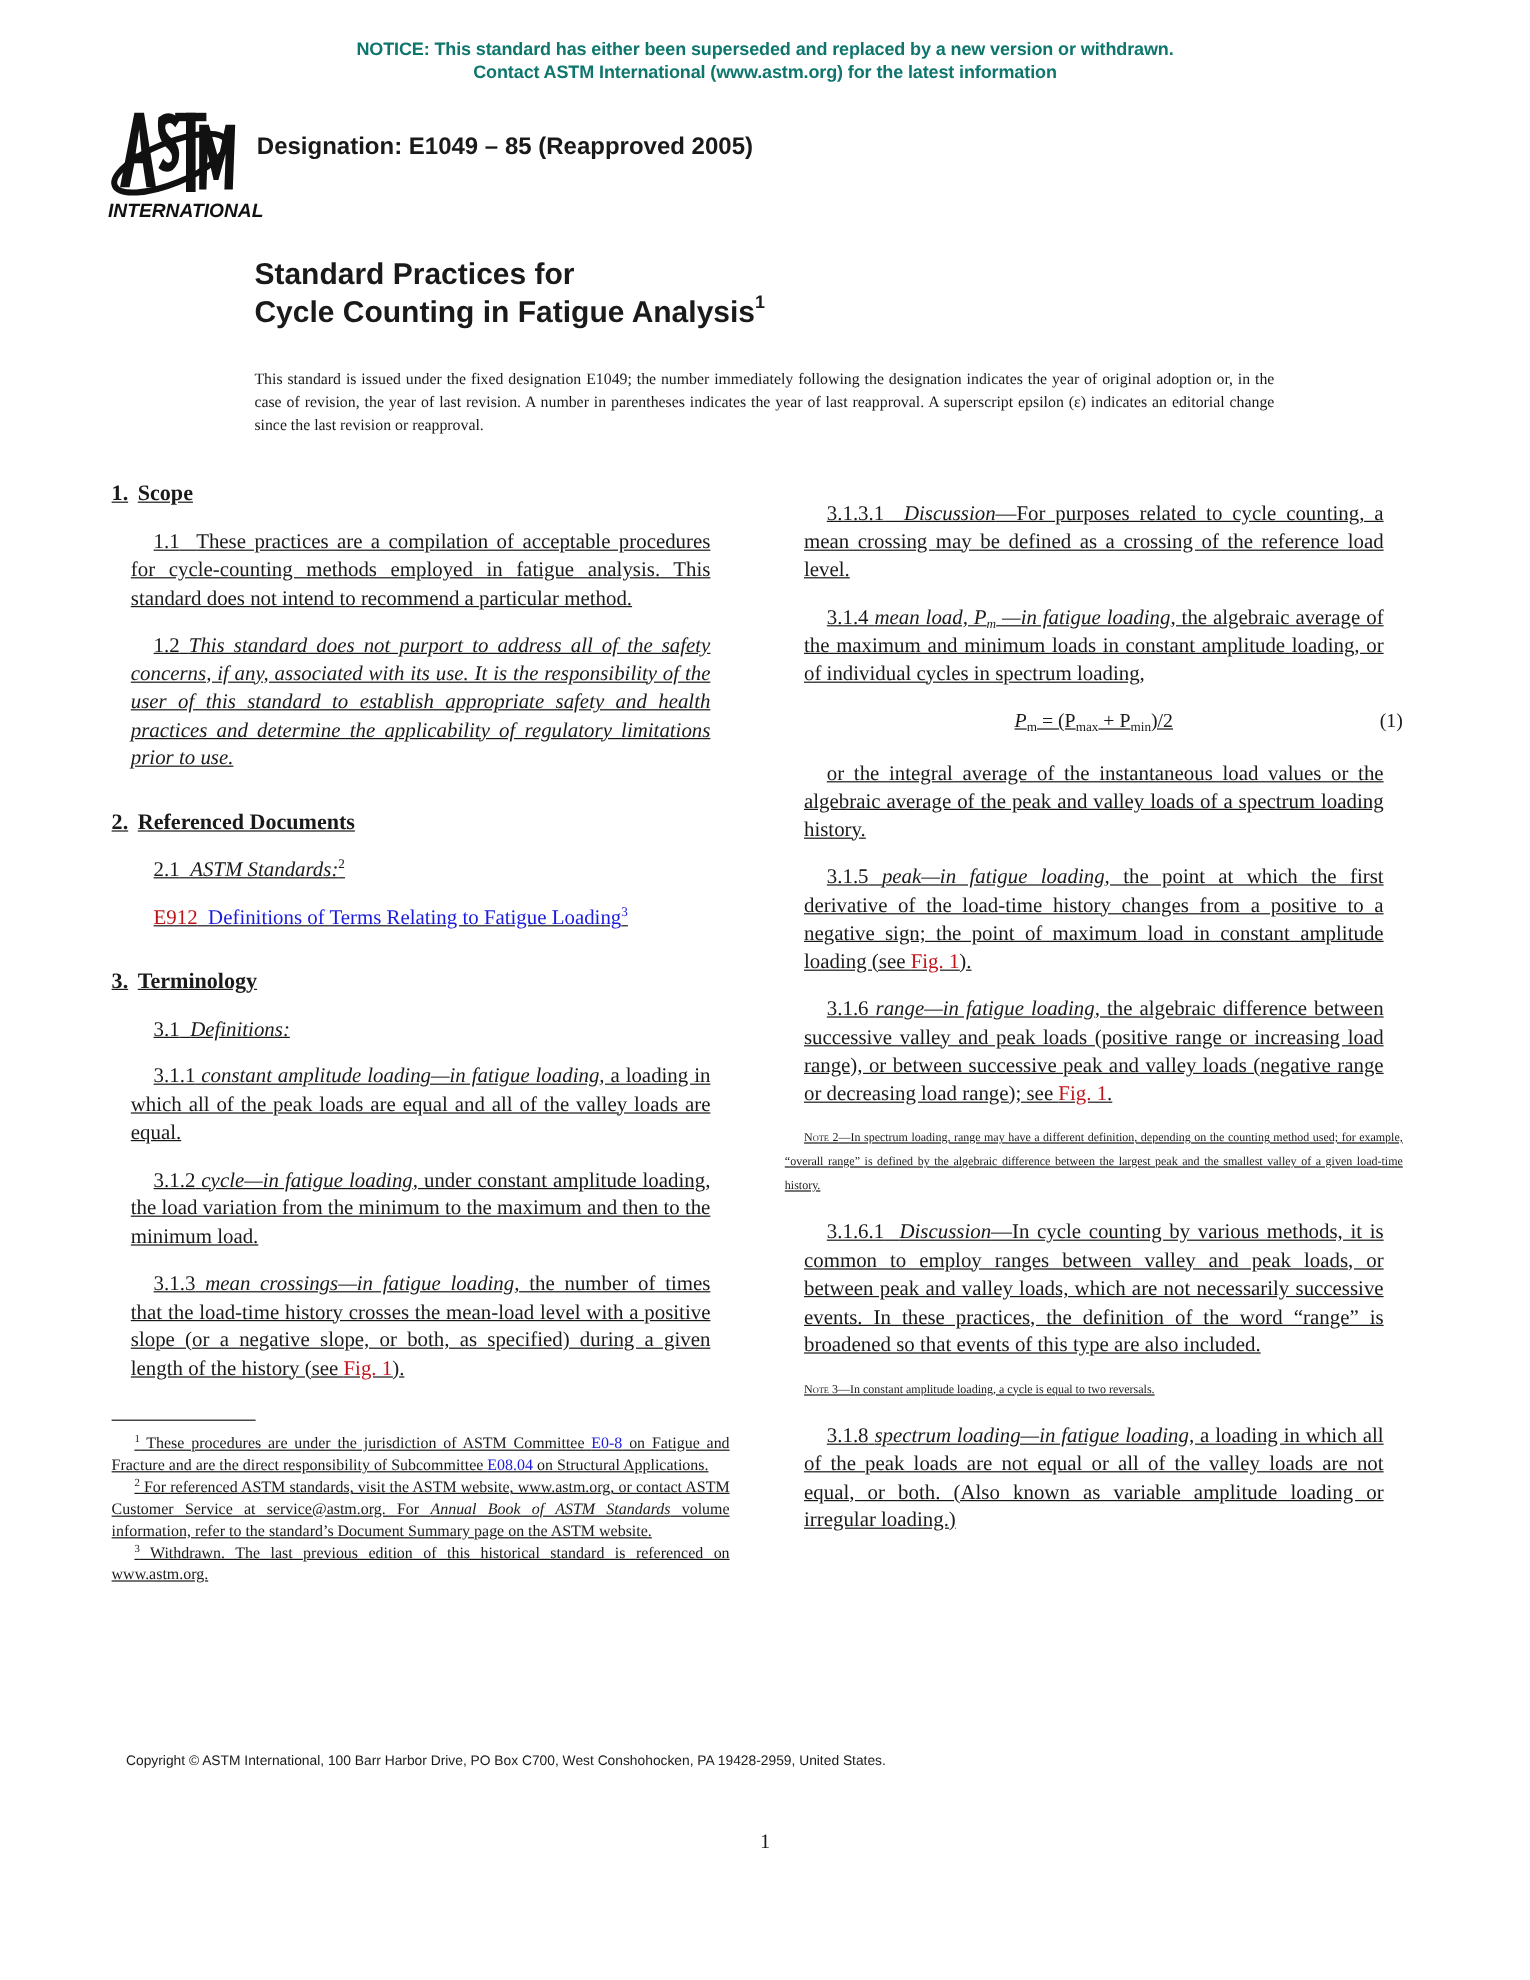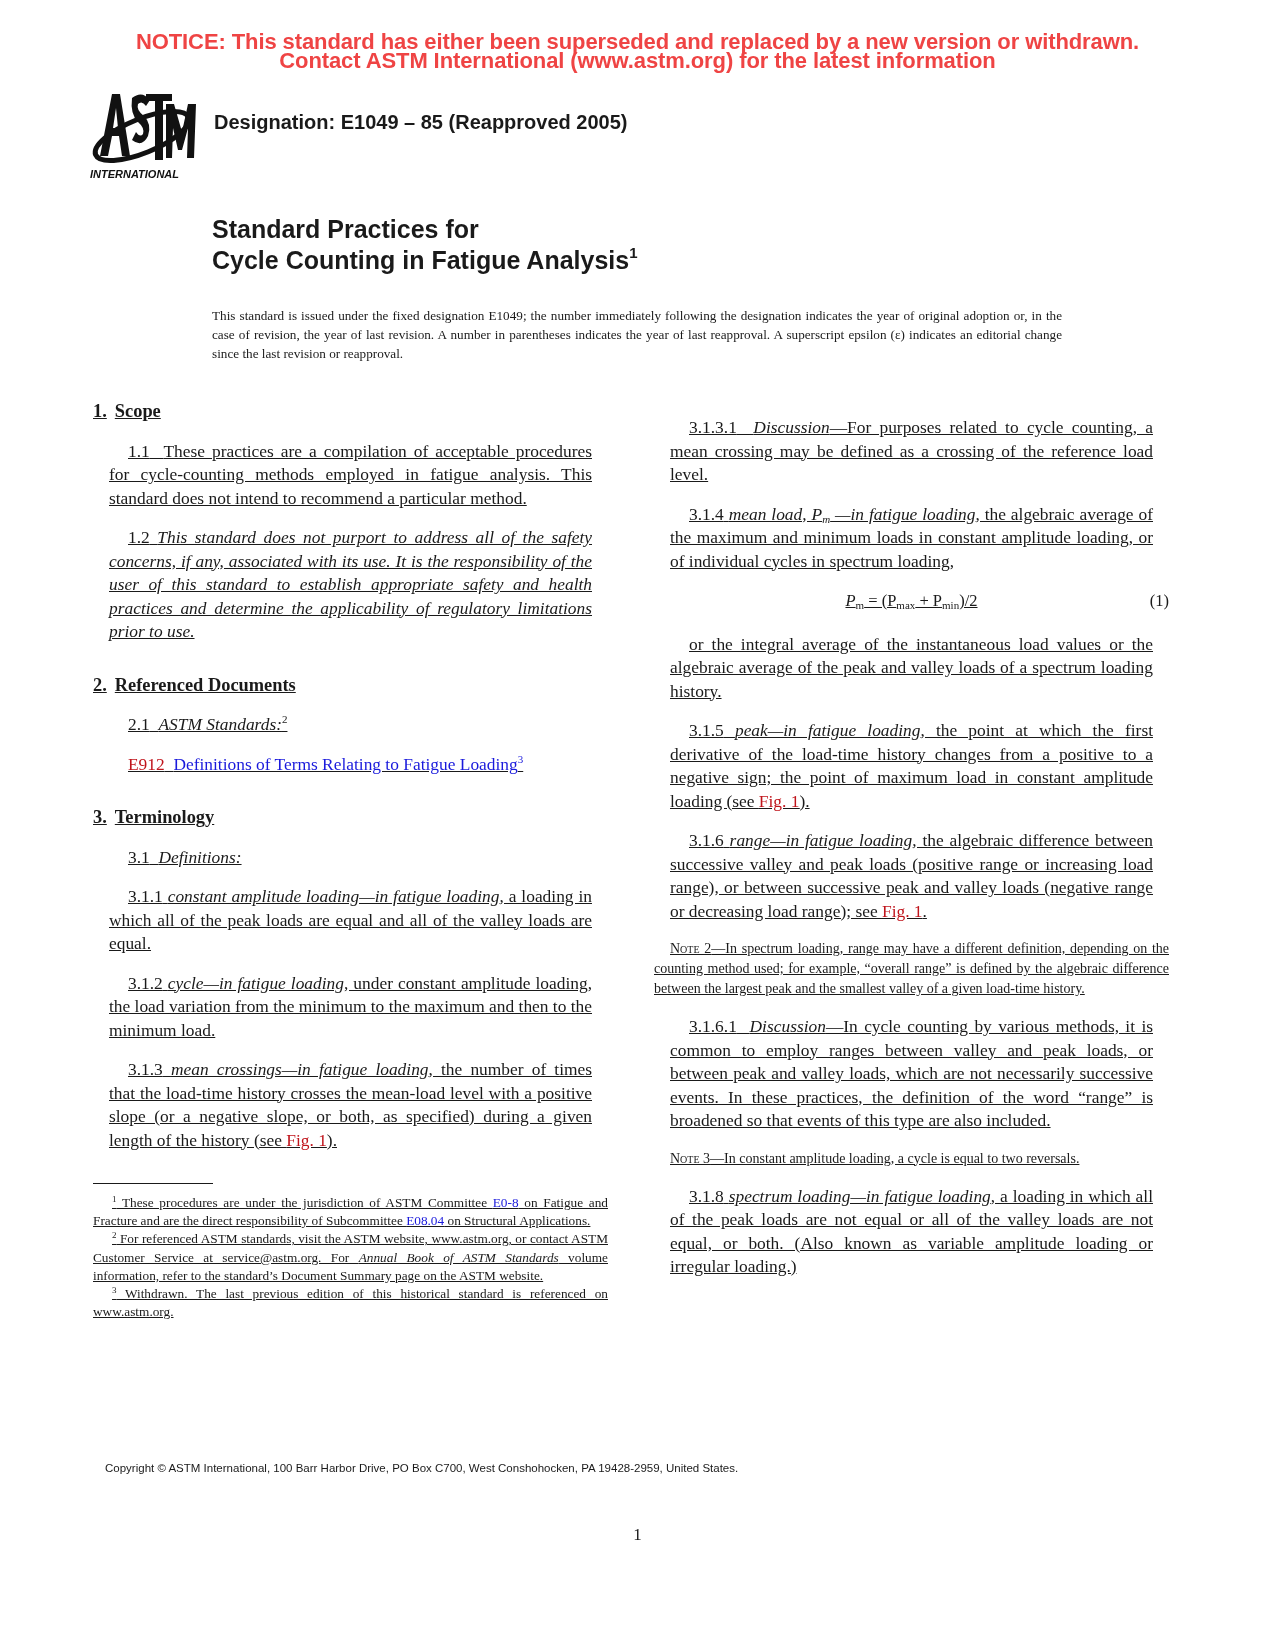--- a/index.html
+++ b/index.html
@@ -1,37 +1,37 @@
 <!DOCTYPE html>
 <html><head>
   <meta charset="utf-8">
   <style>
     html, body { margin: 0; padding: 0; background: #ffffff; }
     body { width: 1275px; height: 1650px; position: relative; overflow: hidden; color: #1a1a1a; }
     .notice { position: absolute; top: 32px; left: 0; width: 1275px; text-align: center;
-      font-family: "Liberation Sans", sans-serif; font-weight: bold; font-size: 22px; line-height: 19px; color: #ef4444; letter-spacing: -0.1px; }
+      font-family: "Liberation Sans", sans-serif; font-weight: bold; font-size: 15px; line-height: 19px; color: #0f766e; letter-spacing: -0.1px; }
     .logo { position: absolute; left: 90px; top: 84px; width: 110px; height: 100px; }
     .logo svg { display: block; }
-    .logo-caption { position: absolute; left: 0; top: 84px; width: 110px; text-align: left;
-      font-family: "Liberation Sans", sans-serif; font-weight: bold; font-style: italic; font-size: 11px; letter-spacing: 0px; color: #111; }
+    .logo-caption { position: absolute; left: 0; top: 84px; width: 110px; text-align: right;
+      font-family: "Liberation Sans", sans-serif; font-weight: bold; font-style: italic; font-size: 16px; letter-spacing: 0px; color: #111; }
     .designation { position: absolute; left: 214px; top: 111px; font-family: "Liberation Sans", sans-serif;
       font-weight: bold; font-size: 20px; color: #1a1a1a; }
     .title { position: absolute; left: 212px; top: 214px; font-family: "Liberation Sans", sans-serif;
       font-weight: bold; font-size: 25px; line-height: 31px; color: #1a1a1a; }
     .title sup { font-size: 15px; vertical-align: 11px; line-height: 0; }
     .issued { position: absolute; left: 212px; top: 306px; width: 850px; font-family: "Liberation Serif", serif;
       font-size: 13.2px; line-height: 19px; text-align: justify; color: #1a1a1a; }
     .col { position: absolute; top: 400px; width: 515px; font-family: "Liberation Serif", serif;
       font-size: 17.4px; line-height: 23.5px; color: #1a1a1a; text-decoration: underline; }
     .col.left { left: 93px; }
     .col.right { left: 654px; }
     .p { text-align: justify; text-indent: 19px; margin: 16px; }
     .h { font-weight: bold; font-size: 18.4px; margin: 0 0 7px 0; }
     .h .num { margin-right: 8px; }
-    .note { font-size: 14px; line-height: 20px; text-align: justify; text-indent: 16px; margin: 12px 0 12px 0; }
+    .note { font-size: 10px; line-height: 20px; text-align: justify; text-indent: 16px; margin: 12px 0 12px 0; }
     .sc { font-variant: small-caps; }
     .red { color: #c0141b; }
     .blue { color: #1a1adc; }
     i, .it { font-style: italic; }
     sup { font-size: 11px; line-height: 0; vertical-align: 7px; }
     .eq { position: relative; text-align: center; margin: 8px 0 20px 0; font-size: 16.5px; }
     .eq .eqnum { position: absolute; right: 0; top: 0; }
     .eq sub { font-size: 11px; font-style: normal; vertical-align: -3px; line-height: 0; }
     .footrule { width: 120px; border-top: 1.5px solid #1a1a1a; margin: 31px 0 10px 0; }
     .fn { font-size: 13.3px; line-height: 18.2px; text-align: justify; text-indent: 19px; margin: 0; }

